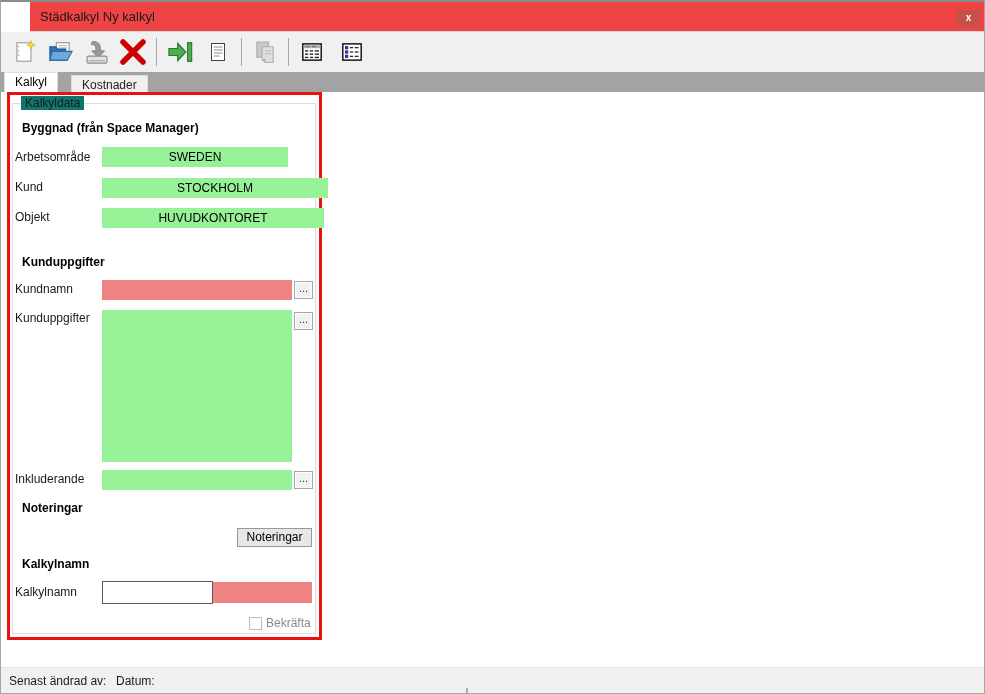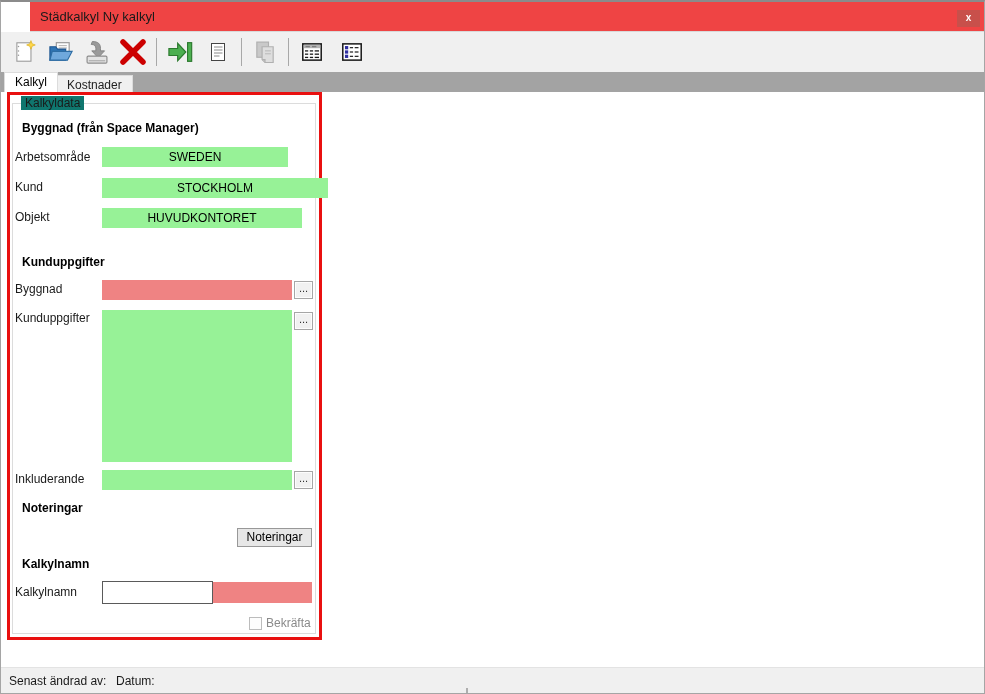--- a/index.html
+++ b/index.html
@@ -19,21 +19,21 @@
   
   .toolbar { position:absolute; top:30px; left:0; right:0; height:40px; background:#f0f0f0;
     display:flex; align-items:center; padding-left:6px; }
   .tb-btn { width:36px; height:34px; display:flex; align-items:center; justify-content:center; border-radius:2px; }
   .tb-sep { width:1px; height:28px; background:#a8a8a8; margin:0 5px; }
   .sp6 { width:2px; }
   
   .tabstrip { position:absolute; top:70px; left:0; right:0; height:20px; background:#a3a3a3; font-size:12px; }
   .tab { position:absolute; padding:2px 10px 0 10px; cursor:pointer; }
   .tab-active { left:3px; top:0; height:20px; background:#fff; border:1px solid #dcdcdc; border-bottom:none; z-index:2; }
-  .tab-inactive { left:55px; top:3px; height:18px; background:#f0f0f0; border:1px solid #dcdcdc; border-bottom:none; color:#222; }
+  .tab-inactive { left:70px; top:3px; height:18px; background:#f0f0f0; border:1px solid #dcdcdc; border-bottom:none; color:#222; }
   
   .red-panel { position:absolute; left:6px; top:90px; width:315px; height:548px;
     border:3px solid #e91010; background:#fff; }
   .panel-inner { position:relative; width:100%; height:100%; font-size:12px; }
   .groupbox { position:absolute; left:2px; top:8px; right:3px; bottom:3px; border:1px solid #dcdcdc; }
   .groupbox-legend { position:absolute; left:8px; top:-8px; background:#0f766e; padding:0 4px; font-size:12px; color:#1a1a1a; }
   .hdr { position:absolute; left:12px; font-weight:bold; font-size:12px; color:#000; }
   .lbl { position:absolute; left:5px; font-size:12px; color:#1a1a1a; }
   .field { position:absolute; left:92px; height:20px; line-height:20px; text-align:center; font-size:12px; color:#000; }
   .field-valid { background:#97f297; }
@@ -180,25 +180,25 @@
 
       <div class="hdr" style="top:26px;">Byggnad (från Space Manager)</div>
 
       <div class="lbl" style="top:55px;">Arbetsområde</div>
       <div class="field field-valid" style="top:52px; width:186px;">SWEDEN</div>
 
       <div class="lbl" style="top:85px;">Kund</div>
       <div class="field field-valid" style="top:83px; width:226px;">STOCKHOLM</div>
 
       <div class="lbl" style="top:115px;">Objekt</div>
-      <div class="field field-valid" style="top:113px; width:200px;">HUVUDKONTORET</div>
+      <div class="field field-valid" style="top:113px; width:222px;">HUVUDKONTORET</div>
 
       <div class="hdr" style="top:160px;">Kunduppgifter</div>
 
-      <div class="lbl" style="top:187px;">Byggnad</div>
+      <div class="lbl" style="top:187px;">Kundnamn</div>
       <div class="field field-invalid" style="top:185px; width:190px;"></div>
       <div class="ellipsis-btn" style="top:186px;">...</div>
 
       <div class="lbl" style="top:216px;">Kunduppgifter</div>
       <div class="big-area" style="top:215px; height:152px;"></div>
       <div class="ellipsis-btn" style="top:217px;">...</div>
 
       <div class="lbl" style="top:377px;">Inkluderande</div>
       <div class="field field-valid" style="top:375px; width:190px;"></div>
       <div class="ellipsis-btn" style="top:376px;">...</div>

